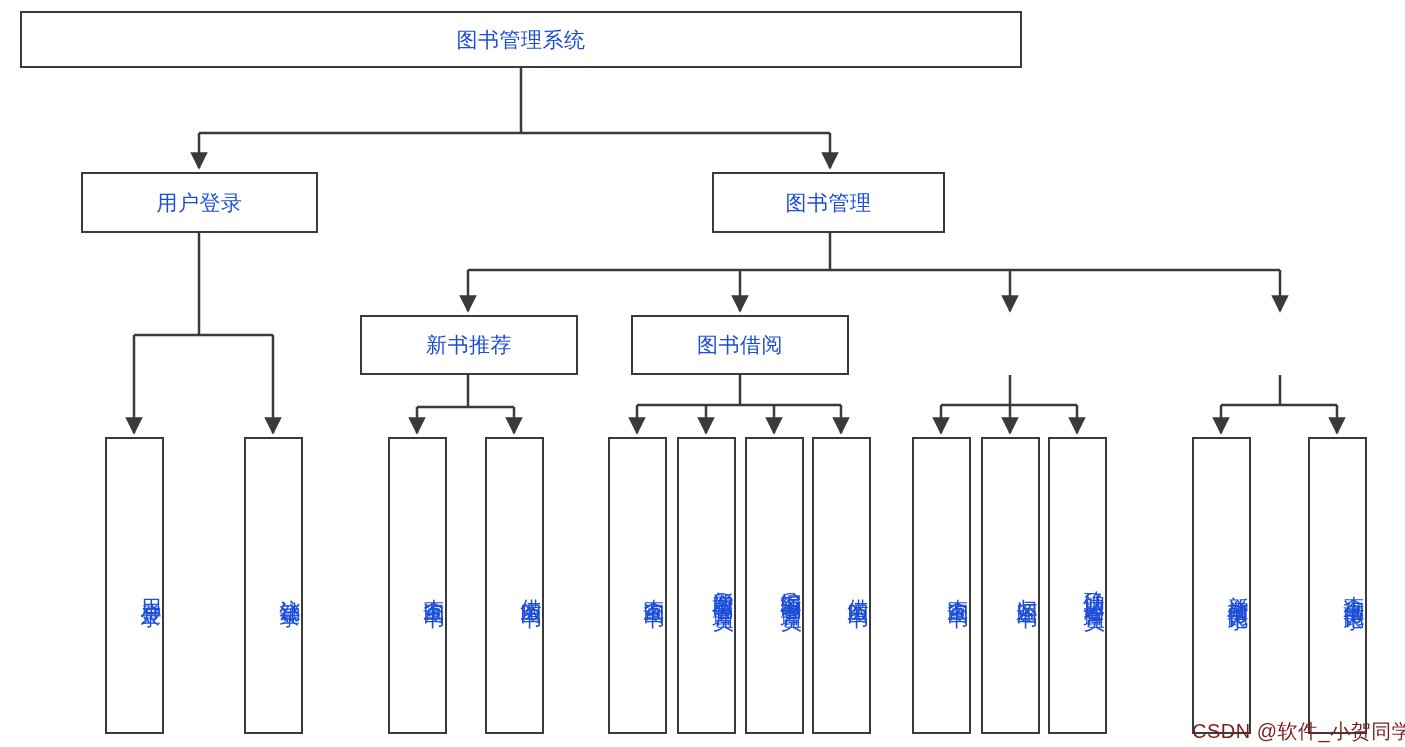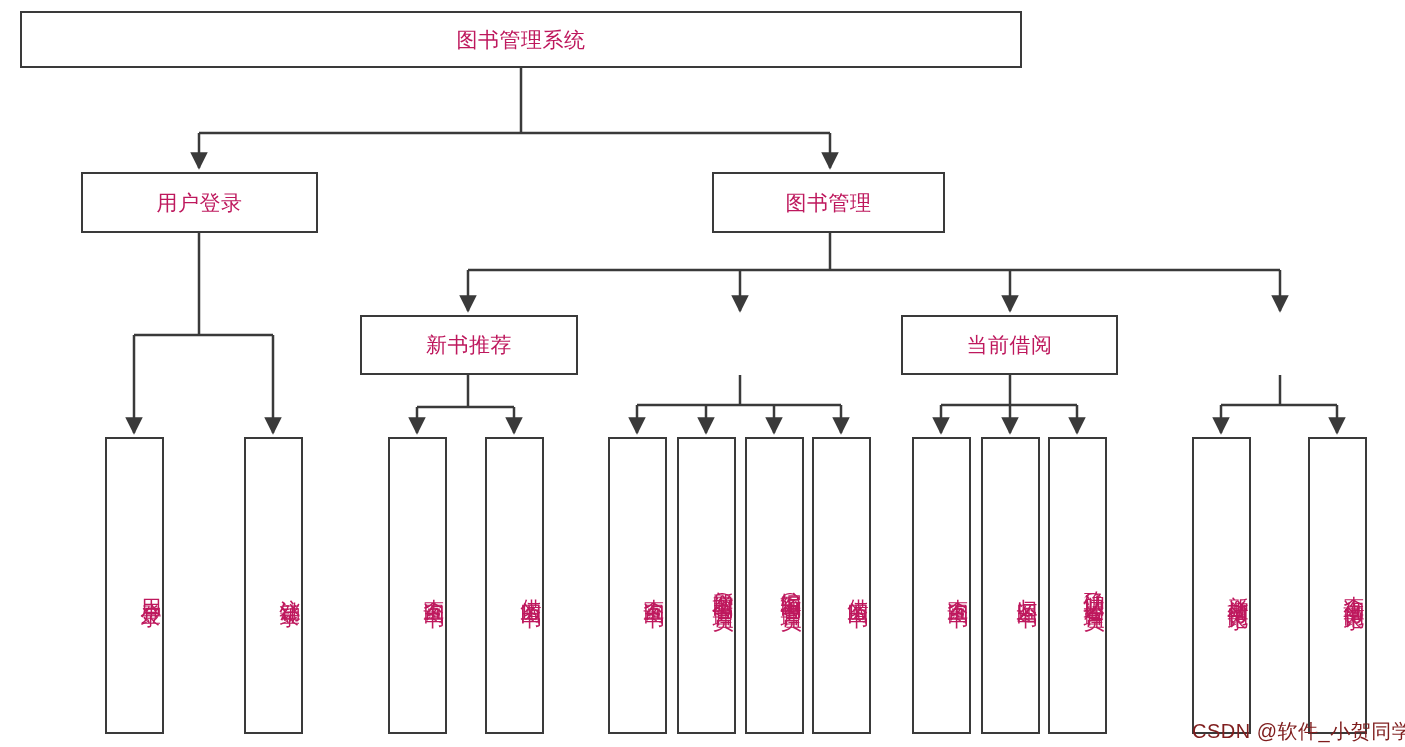--- a/index.html
+++ b/index.html
@@ -25,21 +25,21 @@
     height: 747px;
   }
   .node {
     position: absolute;
     box-sizing: border-box;
     border: 2.5px solid #3a3a3a;
     background: #ffffff;
     display: flex;
     align-items: center;
     justify-content: center;
-    color: #be185d;
+    color: #1d4ed8;
     letter-spacing: 0.5px;
   }
   .node.horiz {
     font-size: 21px;
   }
   .node.vert {
     writing-mode: vertical-rl;
     text-orientation: upright;
     font-size: 21px;
     letter-spacing: 3px;
@@ -122,22 +122,22 @@
   <div class="node horiz" style="left: 81px; top: 172px; width: 237px; height: 61px;">
     <span class="label">用户登录</span>
   </div>
   <div class="node horiz" style="left: 360px; top: 315px; width: 218px; height: 60px;">
     <span class="label">新书推荐</span>
   </div>
 
   <div class="node horiz" style="left: 712px; top: 172px; width: 233px; height: 61px;">
     <span class="label">图书管理</span>
   </div>
-  <div class="node horiz" style="left: 901px; top: 315px; width: 217px; height: 60px;">
-    <span class="label">当前借阅</span>
+  <div class="node horiz" style="left: 631px; top: 315px; width: 218px; height: 60px;">
+    <span class="label">图书借阅</span>
   </div>
 
   <div class="node vert" style="left: 105px; top: 437px; width: 59px; height: 297px;">
     <span class="label">用户登录</span>
   </div>
   <div class="node vert" style="left: 244px; top: 437px; width: 59px; height: 297px;">
     <span class="label">注销登录</span>
   </div>
   <div class="node vert" style="left: 388px; top: 437px; width: 59px; height: 297px;">
     <span class="label">查询图书</span>

